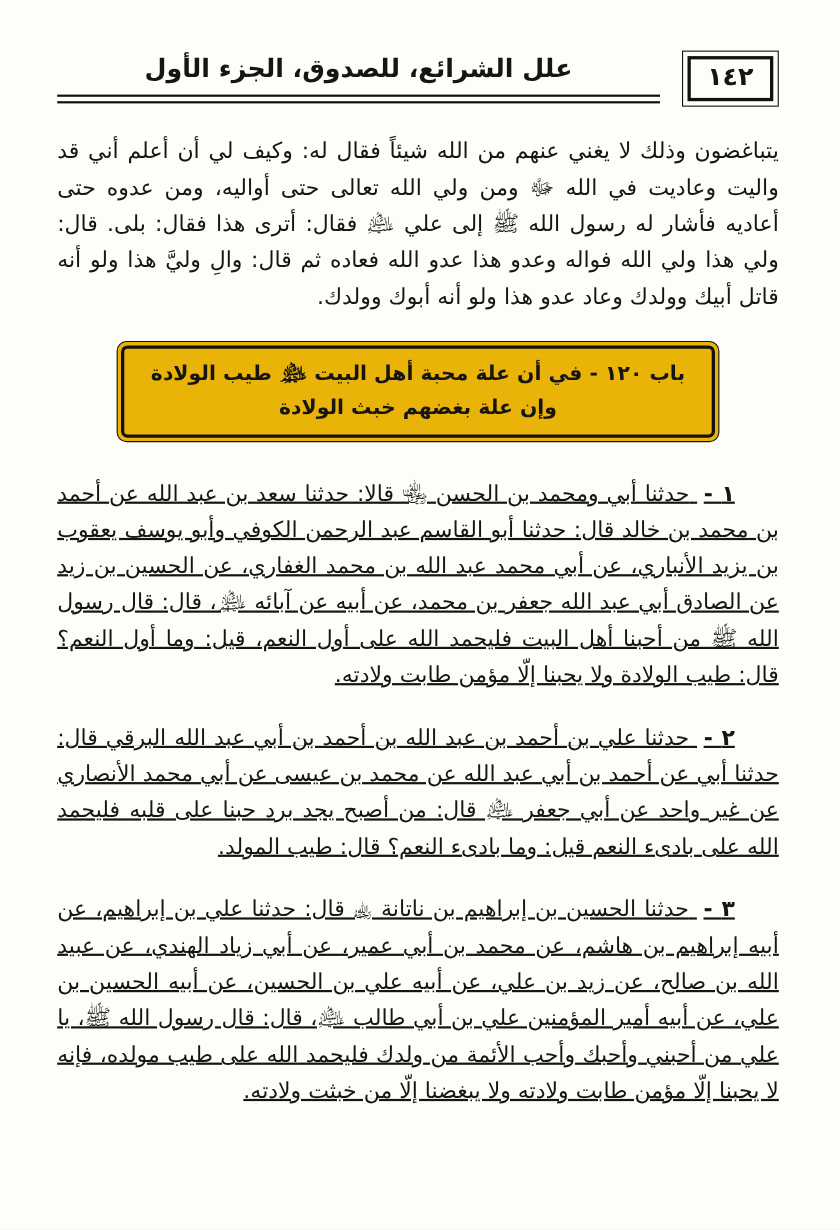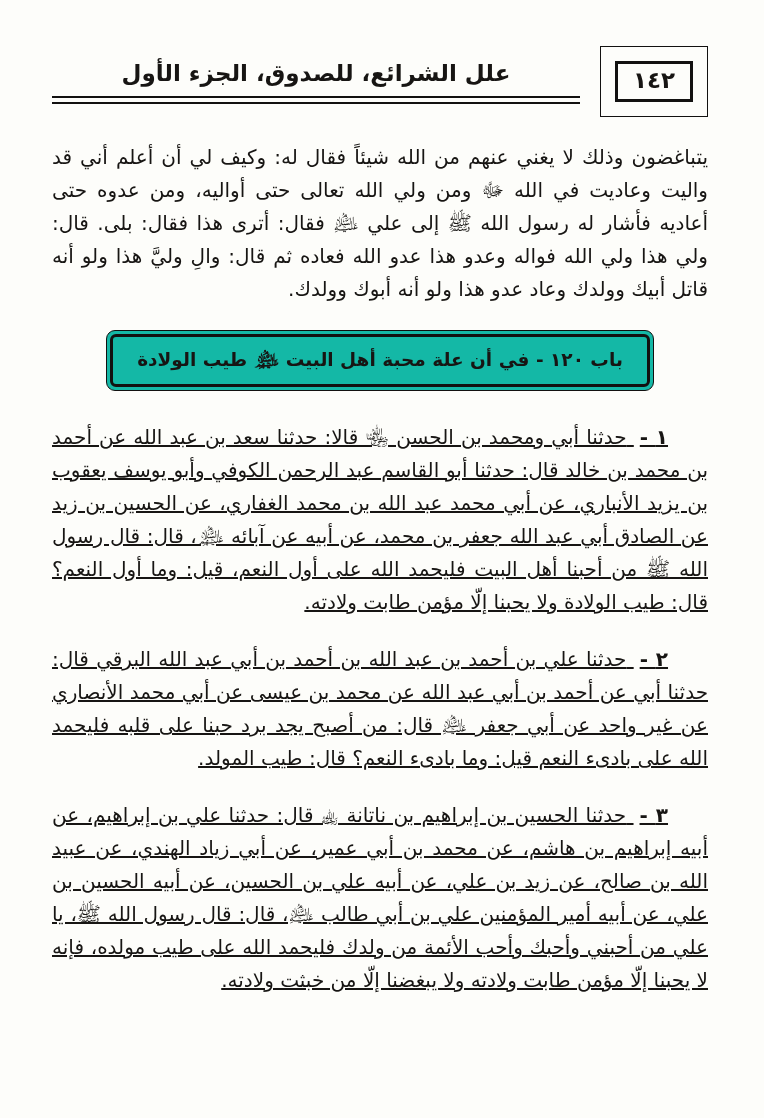--- a/index.html
+++ b/index.html
@@ -23,21 +23,21 @@
 
   
   .page-header {
     display: flex;
     align-items: center;
     gap: 20px;
     margin-bottom: 24px;
   }
   .page-number-box {
     border: 1.5px solid #121110;
-    padding: 14px;
+    padding: 4px;
     flex: 0 0 auto;
   }
   .page-number-inner {
     border: 3px solid #121110;
     padding: 4px 15px 6px;
     font-size: 23px;
     font-weight: bold;
     line-height: 1.1;
   }
   .title-wrap {
@@ -73,21 +73,21 @@
     margin-left: 6px;
   }
 
   
   .chapter-box-outer {
     width: fit-content;
     margin: 19px auto 30px;
     border: 1.5px solid #121110;
     border-radius: 9px;
     padding: 3px;
-    background: #14b8a6;
+    background: #eab308;
   }
   .chapter-box-inner {
     border: 3px solid #121110;
     border-radius: 6px;
     padding: 7px 24px 9px;
     text-align: center;
     font-weight: bold;
     font-size: 18.5px;
     line-height: 31px;
   }
@@ -107,20 +107,21 @@
     </div>
   </header>
 
   <main>
 
     <p class="body-para">يتباغضون وذلك لا يغني عنهم من الله شيئاً فقال له: وكيف لي أن أعلم أني قد واليت وعاديت في الله ﷻ ومن ولي الله تعالى حتى أواليه، ومن عدوه حتى أعاديه فأشار له رسول الله ﷺ إلى علي ﵇ فقال: أترى هذا فقال: بلى. قال: ولي هذا ولي الله فواله وعدو هذا عدو الله فعاده ثم قال: والِ وليَّ هذا ولو أنه قاتل أبيك وولدك وعاد عدو هذا ولو أنه أبوك وولدك.</p>
 
     <div class="chapter-box-outer">
       <div class="chapter-box-inner">
         <div>باب ١٢٠ - في أن علة محبة أهل البيت ﵈ طيب الولادة</div>
+        <div>وإن علة بغضهم خبث الولادة</div>
       </div>
     </div>
 
     <p class="body-para hadith">
       <span class="hadith-num">١ -</span>
       <span>حدثنا أبي ومحمد بن الحسن ﵄ قالا: حدثنا سعد بن عبد الله عن أحمد بن محمد بن خالد قال: حدثنا أبو القاسم عبد الرحمن الكوفي وأبو يوسف يعقوب بن يزيد الأنباري، عن أبي محمد عبد الله بن محمد الغفاري، عن الحسين بن زيد عن الصادق أبي عبد الله جعفر بن محمد، عن أبيه عن آبائه ﵈، قال: قال رسول الله ﷺ من أحبنا أهل البيت فليحمد الله على أول النعم، قيل: وما أول النعم؟ قال: طيب الولادة ولا يحبنا إلّا مؤمن طابت ولادته.</span>
     </p>
 
     <p class="body-para hadith">
       <span class="hadith-num">٢ -</span>

